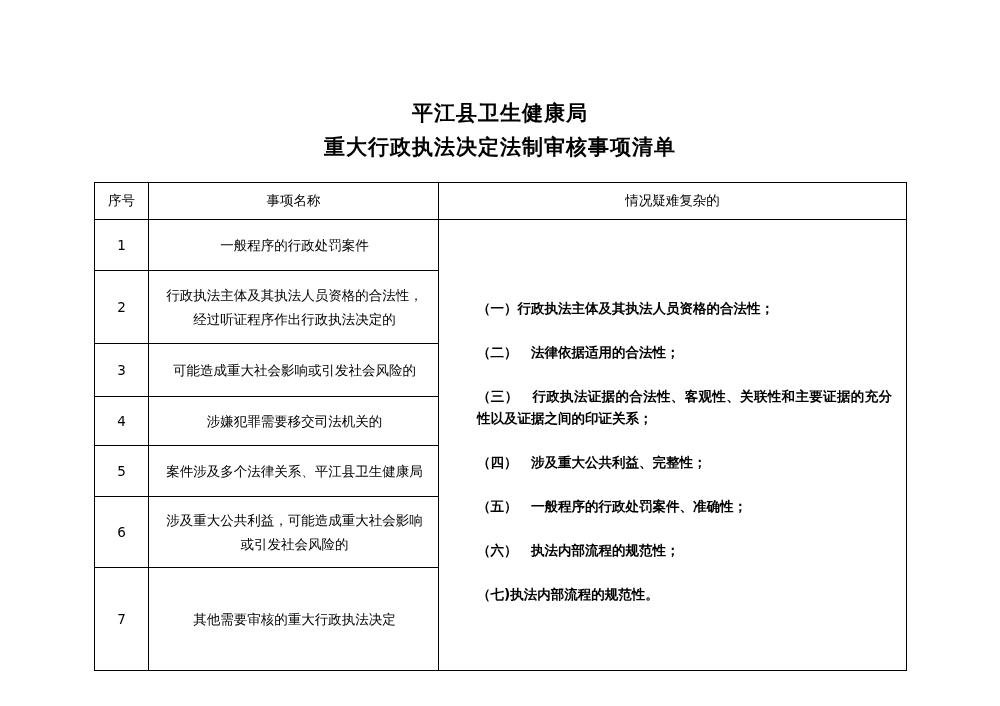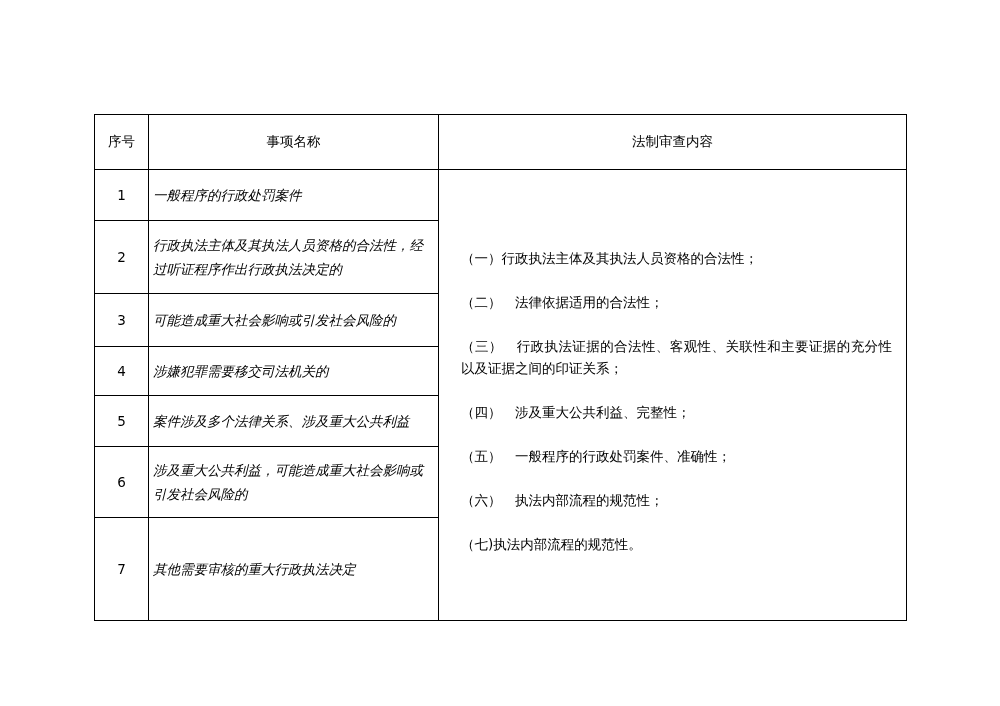--- a/index.html
+++ b/index.html
@@ -45,72 +45,74 @@
     border: 1px solid #000000;
     vertical-align: middle;
     font-size: 13.5px;
     color: #000;
     font-family: "DejaVu Sans", "Liberation Sans", sans-serif;
   }
   th.h-seq, th.h-name, th.h-content {
     text-align: center;
     font-weight: normal;
     height: 26px;
-    padding: 14px 4px;
+    padding: 5px 4px;
   }
   .col-seq { width: 54px; }
   .col-name { width: 290px; }
   .col-content { width: 468px; }
 
   td.seq {
     text-align: center;
     font-size: 13.5px;
     padding: 4px 2px;
   }
   td.name {
-    text-align: left;
-    padding: 8px 10px 8px 4px;
+    text-align: center;
+    padding: 8px 10px 8px 12px;
     line-height: 24px;
     font-size: 13.5px;
-    font-style: italic;
   }
   td.content {
     vertical-align: top;
-    padding: 22px 14px 10px 22px;
+    padding: 22px 14px 10px 38px;
+    font-weight: bold;
   }
   .content-p {
     font-size: 13.5px;
     line-height: 22px;
     margin: 0 0 22px 0;
     text-align: justify;
   }
   .content-p:last-child {
     margin-bottom: 0;
   }
 </style>
 </head>
 <body>
 
 <div class="page">
 
   <div class="title-block">
+    <div class="title-line">平江县卫生健康局</div>
+    <div class="title-line">重大行政执法决定法制审核事项清单</div>
   </div>
 
   <div class="table-wrap">
     <table class="main">
       <colgroup>
         <col class="col-seq">
         <col class="col-name">
         <col class="col-content">
       </colgroup>
       <thead>
         <tr>
           <th class="h-seq">序号</th>
           <th class="h-name">事项名称</th>
-          <th class="h-content">法制审查内容</th>
+          <th class="h-content">情况疑难复杂的</th>
         </tr>
       </thead>
       <tbody>
         <tr>
           <td class="seq" style="height:42px">1</td>
           <td class="name">一般程序的行政处罚案件</td>
           <td class="content" rowspan="7">
             <p class="content-p">（一）行政执法主体及其执法人员资格的合法性；</p>
             <p class="content-p">（二）　法律依据适用的合法性；</p>
             <p class="content-p">（三）　行政执法证据的合法性、客观性、关联性和主要证据的充分性以及证据之间的印证关系；</p>
@@ -127,21 +129,21 @@
         <tr>
           <td class="seq" style="height:44px">3</td>
           <td class="name">可能造成重大社会影响或引发社会风险的</td>
         </tr>
         <tr>
           <td class="seq" style="height:40px">4</td>
           <td class="name">涉嫌犯罪需要移交司法机关的</td>
         </tr>
         <tr>
           <td class="seq" style="height:42px">5</td>
-          <td class="name">案件涉及多个法律关系、涉及重大公共利益</td>
+          <td class="name">案件涉及多个法律关系、平江县卫生健康局</td>
         </tr>
         <tr>
           <td class="seq" style="height:62px">6</td>
           <td class="name">涉及重大公共利益，可能造成重大社会影响或引发社会风险的</td>
         </tr>
         <tr>
           <td class="seq" style="height:94px">7</td>
           <td class="name">其他需要审核的重大行政执法决定</td>
         </tr>
       </tbody>

